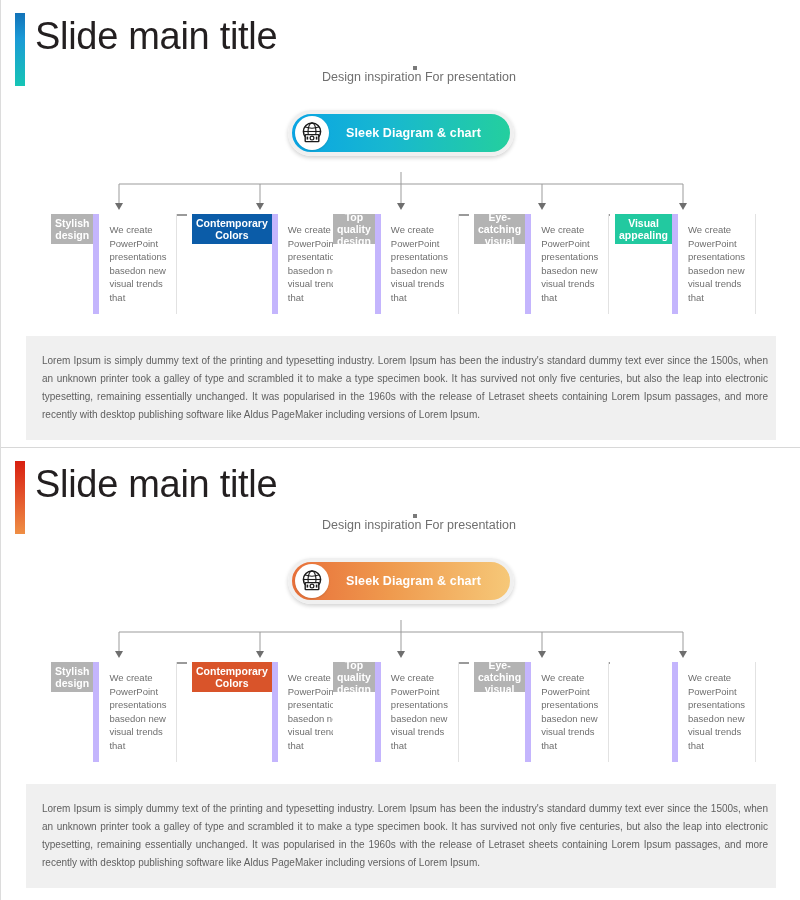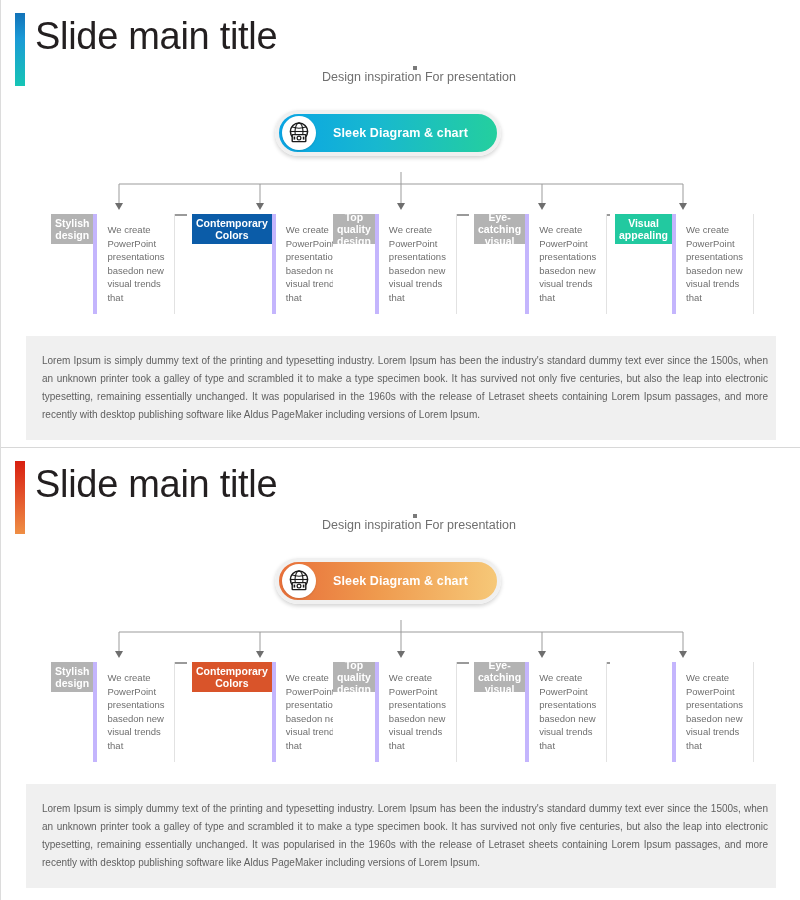--- a/index.html
+++ b/index.html
@@ -86,21 +86,21 @@
   }
 
   
   .pill-wrap {
     position: relative;
     height: 62px;
     margin-top: 28px;
   }
   .pill {
     position: absolute;
-    left: 274px;
+    left: 287px;
     top: 0;
     width: 226px;
     height: 46px;
     border-radius: 23px;
     box-sizing: border-box;
     border: 4px solid #f0f0f0;
     box-shadow: 0 2px 4px rgba(0,0,0,0.18);
     display: flex;
     align-items: center;
   }
@@ -161,21 +161,21 @@
     justify-content: center;
     text-align: center;
     color: #ffffff;
     font-size: 10.5px;
     font-weight: bold;
     line-height: 12px;
     padding: 0 4px;
     box-sizing: border-box;
   }
   .card-body {
-    border-left: 4px solid #c4b5fd;
+    border-left: 6px solid #c4b5fd;
     border-right: 1px solid #e2e2e2;
     min-height: 48px;
     padding: 9px 10px 10px 10px;
     font-size: 9.5px;
     line-height: 13.5px;
     color: #6f6f6f;
     box-sizing: border-box;
   }
   .card-foot {
     height: 2px;

